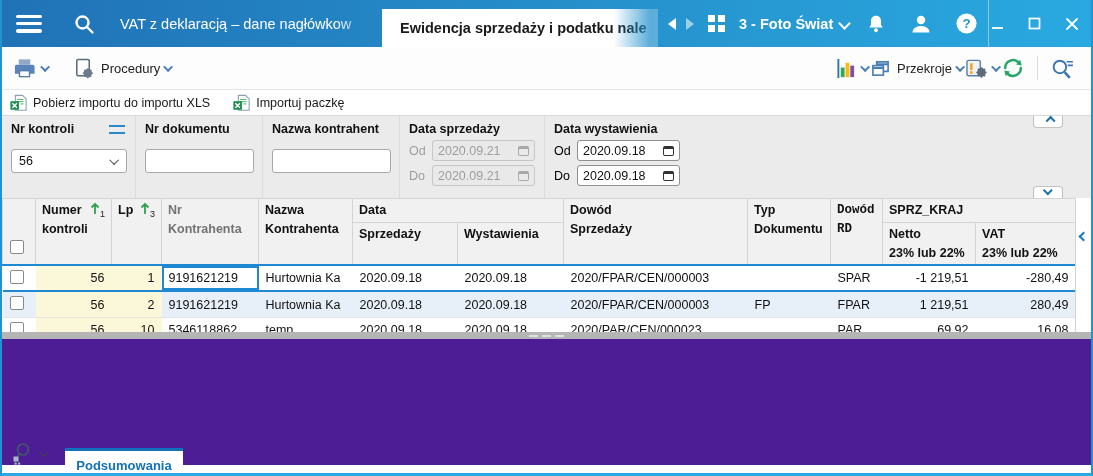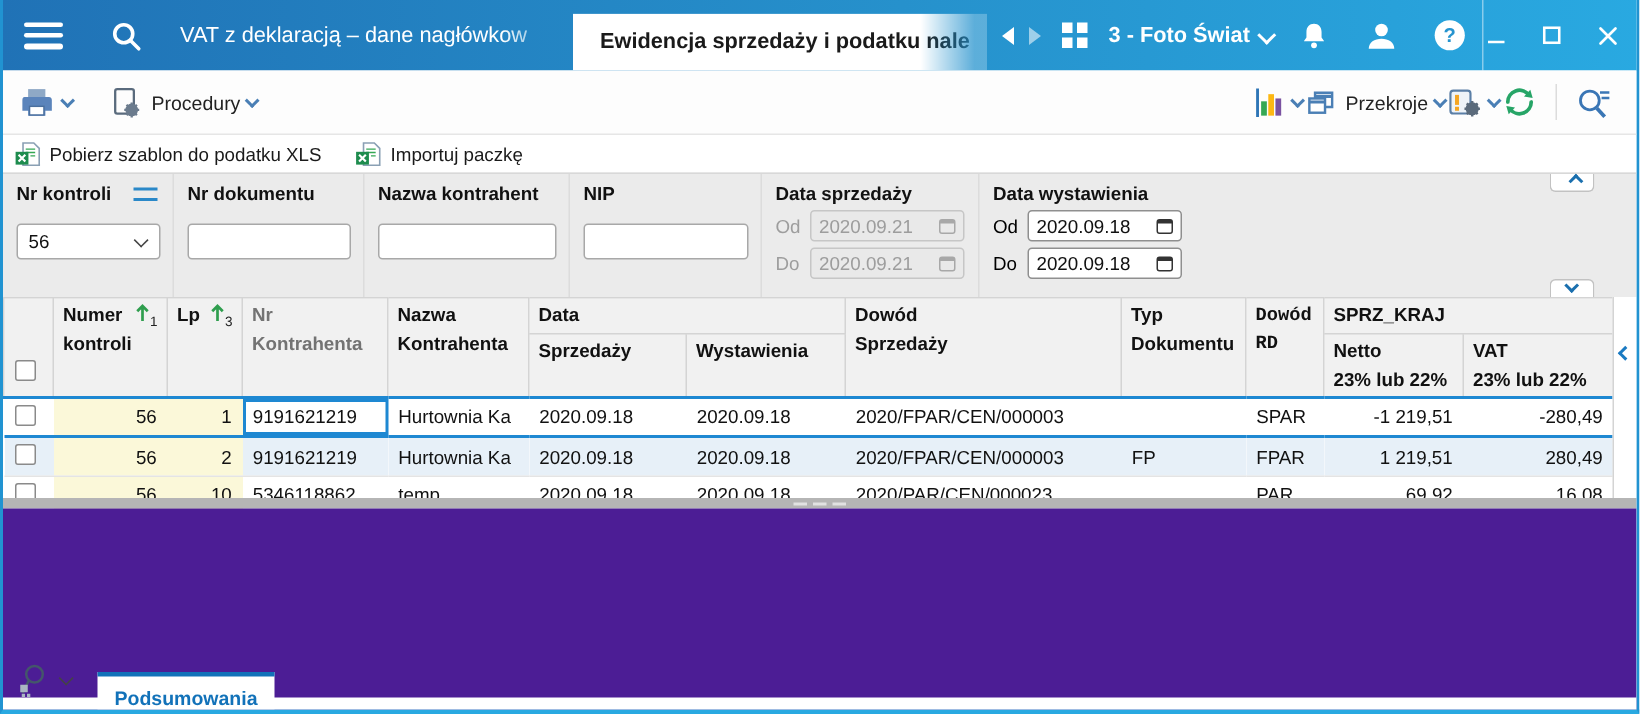--- a/index.html
+++ b/index.html
@@ -279,56 +279,52 @@
   <div class="actionbar">
     <div class="action-item">
       <span class="tb-icon">
         <svg width="19" height="18" viewBox="0 0 20 20">
             <path d="M6.5 1.5h8l4 4V18h-12z" fill="#fff" stroke="#8aa0b4" stroke-width="1.2"></path>
             <path d="M8.5 6h7M8.5 8.5h7M12 11h3.5" stroke="#35a854" stroke-width="1"></path>
             <rect x="1" y="8" width="9.5" height="9.5" fill="#1e8c4e"></rect>
             <path d="M3.2 10.2l5 5M8.2 10.2l-5 5" stroke="#fff" stroke-width="1.6"></path>
           </svg>
       </span>
-      <span>Pobierz szablon do podatku XLS</span>
+      <span>Pobierz importu do importu XLS</span>
     </div>
     <div class="action-item">
       <span class="tb-icon">
         <svg width="19" height="18" viewBox="0 0 20 20">
             <path d="M6.5 1.5h8l4 4V18h-12z" fill="#fff" stroke="#8aa0b4" stroke-width="1.2"></path>
             <path d="M8.5 6h7M8.5 8.5h7M12 11h3.5" stroke="#35a854" stroke-width="1"></path>
             <rect x="1" y="8" width="9.5" height="9.5" fill="#1e8c4e"></rect>
             <path d="M3.2 10.2l5 5M8.2 10.2l-5 5" stroke="#fff" stroke-width="1.6"></path>
           </svg>
       </span>
       <span>Importuj paczkę</span>
     </div>
   </div>
 
   <div class="filterpanel">
-    <div class="fcol" style="width:114px">
+    <div class="fcol" style="width:134px">
       <div class="flabel-row">
         <span class="flabel">Nr kontroli</span>
         <span class="eq-icon"></span>
       </div>
       <div class="fselect">
         <span>56</span>
         <span class="chev-dk"></span>
       </div>
     </div>
     <div class="fcol" style="width:127px">
       <span class="flabel">Nr dokumentu</span>
       <input class="finput" value="" style="">
     </div>
     <div class="fcol" style="width:137px">
       <span class="flabel">Nazwa kontrahent</span>
-      <input class="finput" value="" style="">
-    </div>
-    <div class="fcol" style="width:128px">
-      <span class="flabel">NIP</span>
       <input class="finput" value="" style="">
     </div>
     <div class="fcol dis" style="width:145px">
       <span class="flabel">Data sprzedaży</span>
       <div class="daterow">
         <span class="dlabel">Od</span>
         <div class="dfield">
           <span>2020.09.21</span>
             <span class="cal"></span>
         </div>

